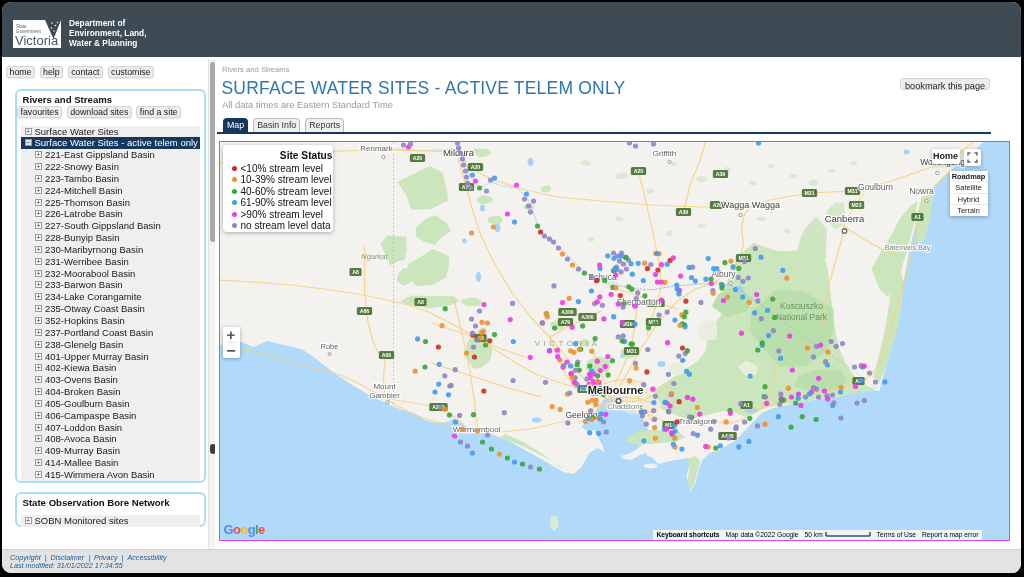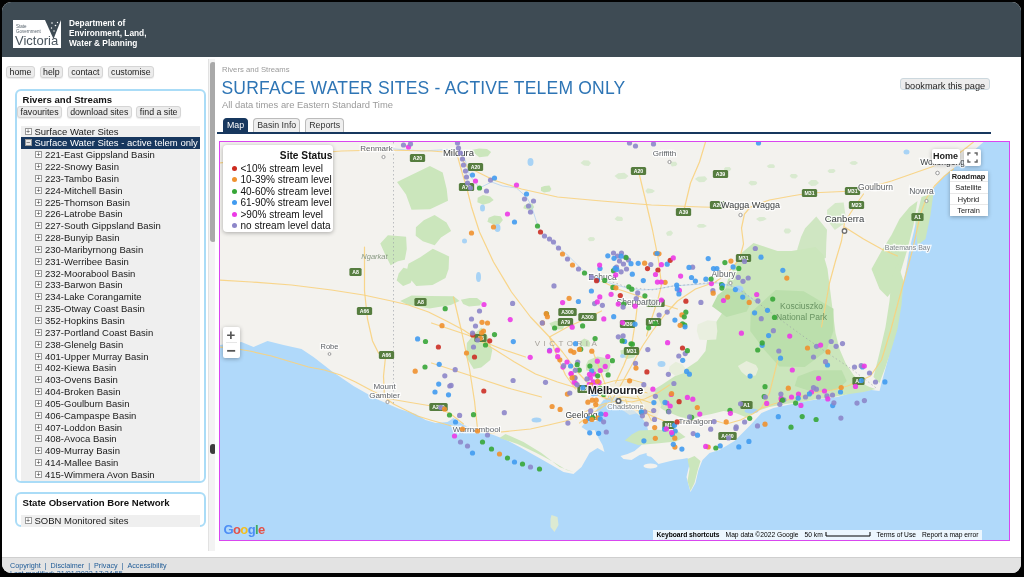--- a/index.html
+++ b/index.html
@@ -40,21 +40,21 @@
 .ld{display:inline-block;width:5px;height:5px;border-radius:50%;margin-right:4px;vertical-align:1px;}
 #zoomc{position:absolute;left:3px;top:185px;width:17px;height:31px;background:#fff;border-radius:2px;box-shadow:0 1px 4px rgba(0,0,0,0.3);color:#555;font-size:15px;font-weight:bold;text-align:center;line-height:15px;}
 #homeb{position:absolute;left:712px;top:7px;width:28px;height:15px;background:#fff;border-radius:2px;box-shadow:0 1px 4px rgba(0,0,0,0.3);font-size:9px;font-weight:bold;color:#1a1a1a;text-align:center;line-height:15px;}
 #fsb{position:absolute;left:744.5px;top:6.5px;width:17px;height:17px;background:#fff;border-radius:2px;box-shadow:0 1px 4px rgba(0,0,0,0.3);}
 #mtype{position:absolute;left:730px;top:29px;width:38px;background:#fff;box-shadow:0 1px 4px rgba(0,0,0,0.3);}
 .mrow{font-size:7.4px;color:#1a1a1a;height:11.3px;line-height:11.3px;text-align:center;border-bottom:1px solid #e8e8e8;}
 #attr{position:absolute;right:27px;bottom:0px;height:10px;font-size:6.7px;color:#000;white-space:nowrap;}
 
 .chip{display:inline-block;background:rgba(255,255,255,0.75);padding:0 3px;height:10px;line-height:10px;vertical-align:top;}
 #glogo{position:absolute;left:4px;bottom:3px;font-size:13px;font-weight:bold;letter-spacing:-0.6px;opacity:0.9;}
-#foot{position:absolute;left:0;bottom:0;width:100%;height:16px;background:#e3e3e3;border-top:1px solid #cfcfcf;font-size:7.2px;color:#1d5a96;line-height:7.6px;}
+#foot{position:absolute;left:0;bottom:0;width:100%;height:24px;background:#e3e3e3;border-top:1px solid #cfcfcf;font-size:7.2px;color:#1d5a96;line-height:7.6px;font-style:italic;}
 </style></head>
 <body>
 <div id="win">
  <div id="hdr">
   <svg id="logo" width="50" height="32" viewBox="0 0 50 32">
     <rect x="1" y="2" width="48" height="28" fill="#fff"></rect>
     <path d="M33 2 L49 2 L41.5 21 Z" fill="#3e4b54"></path>
     <g fill="#fff">
           <circle cx="40" cy="5" r="0.8"></circle>
           <circle cx="43.5" cy="7.5" r="0.8"></circle>

